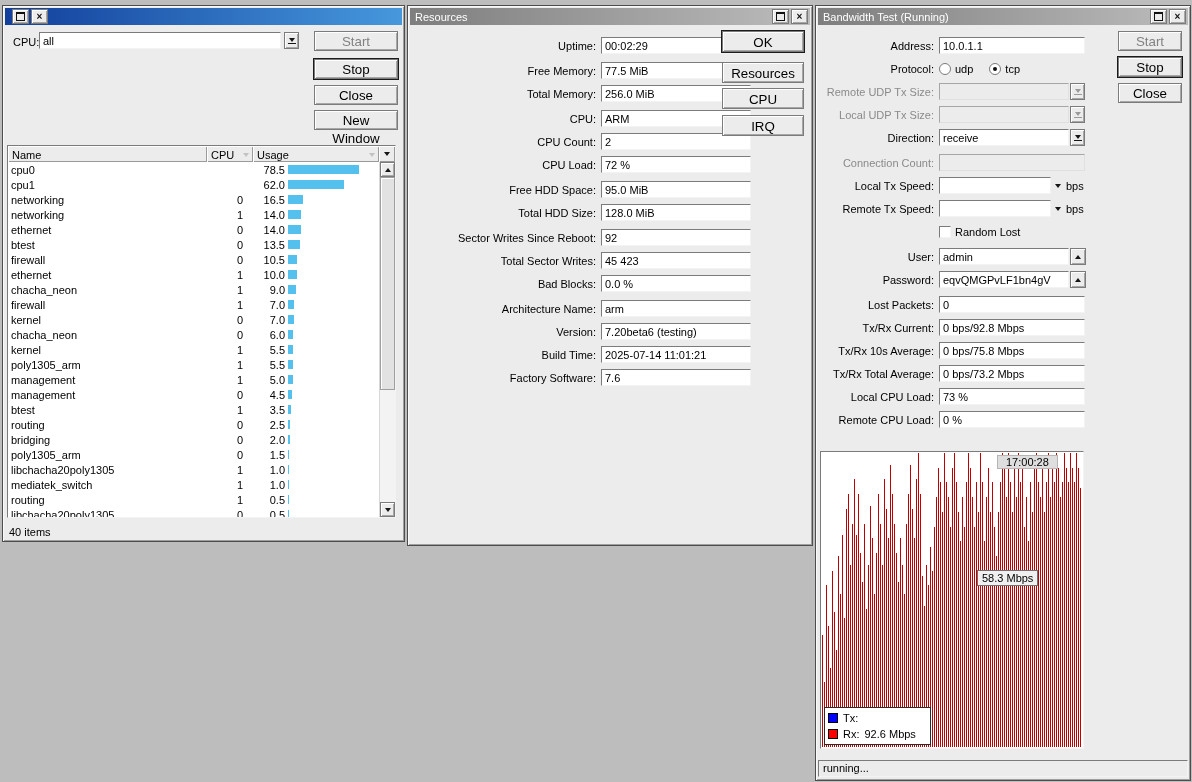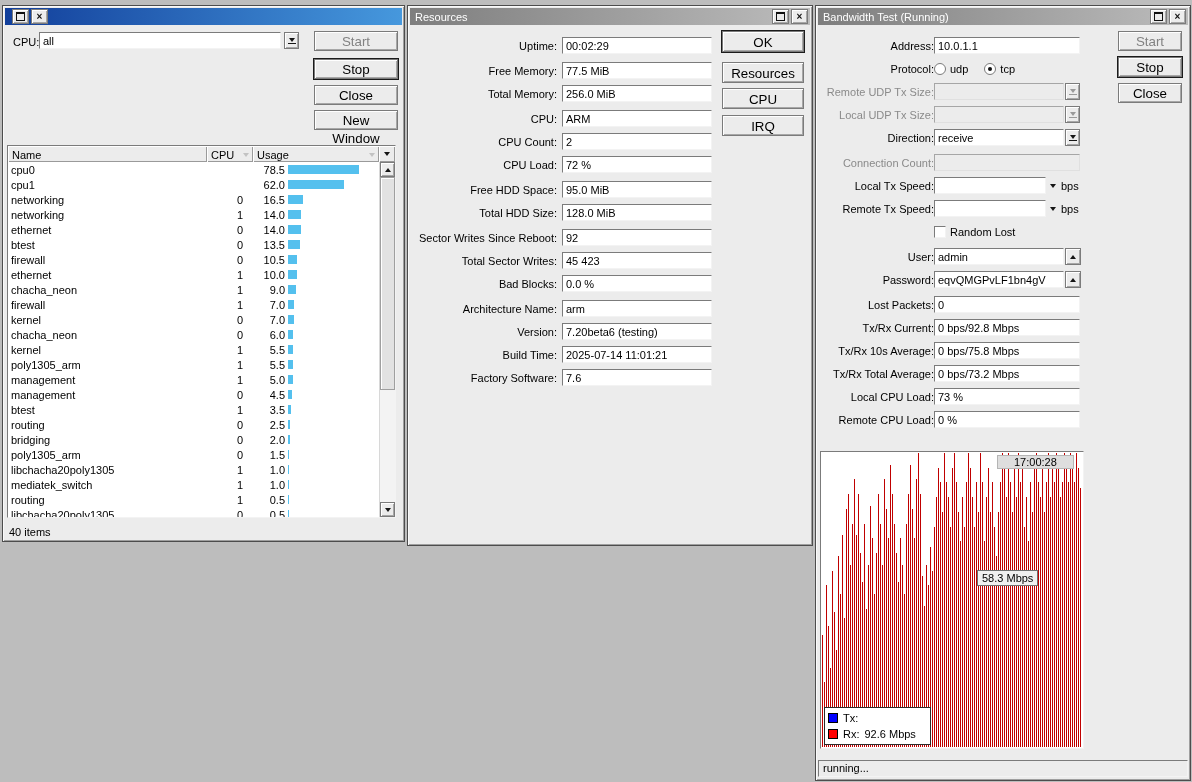--- a/index.html
+++ b/index.html
@@ -74,45 +74,45 @@
       box-shadow:inset 1px 1px 0 #fff,inset -1px -1px 0 #a7a7a7;display:flex;align-items:center;justify-content:center;
       box-sizing:border-box;cursor:pointer;}
   .sc-up{top:0;} .sc-down{bottom:0;}
   .sc-thumb{position:absolute;left:0;top:15px;width:15px;height:60%;background:#e2e2e2;border:1px solid #9f9f9f;
       box-shadow:inset 1px 1px 0 #fff;box-sizing:border-box;cursor:grab;}
   .p-status{position:absolute;left:4px;bottom:1px;}
 
   
   #resources-window{left:407px;top:5px;width:400px;height:535px;}
   .res-fields{position:absolute;left:2px;top:12px;}
-  .res-row{display:flex;align-items:center;margin-bottom:6px;}
+  .res-row{display:flex;align-items:center;margin-bottom:6px;margin-left:39px;}
   .res-row.gap{margin-top:8px;}
   .res-row label{width:145px;text-align:right;margin-right:5px;white-space:nowrap;}
   .res-row input{width:150px;}
   #resources-window .btn{width:82px;right:6px;height:21px;line-height:19px;}
   #r-ok{top:6px;} #r-hw{top:37px;} #r-cpu{top:63px;} #r-irq{top:90px;}
 
   
   #bandwidth-window{left:815px;top:5px;width:370px;height:770px;}
   .bw-rows{position:absolute;left:4px;top:12px;width:292px;}
   .bw-row{display:flex;align-items:center;margin-bottom:6px;height:17px;}
   .bw-row.gap{margin-top:8px;}
-  .bl{width:112px;text-align:right;white-space:nowrap;flex:0 0 auto;}
+  .bl{width:112px;text-align:right;margin-right:5px;white-space:nowrap;flex:0 0 auto;}
   .bl.dim{color:#8a8a8a;}
   .w146{width:146px;} .w130{width:130px;} .w112{width:112px;}
   .rad-label{margin:0 16px 0 4px;}
   .unit-label{margin-left:2px;}
   #bandwidth-window .btn{width:64px;right:6px;}
   #b-start{top:6px;} #b-stop{top:32px;} #b-close{top:58px;}
   .bw-chart{position:absolute;left:2px;top:426px;width:264px;height:298px;background:#fff;
       border:1px solid;border-color:#7b7b7b #f3f3f3 #f3f3f3 #7b7b7b;box-sizing:border-box;}
   .chart-bars{position:absolute;left:1px;right:1px;top:1px;bottom:1px;display:flex;
       align-items:flex-end;column-gap:1px;overflow:hidden;}
   .chart-bar{flex:0 0 1px;}
-  .chart-time{position:absolute;top:3px;left:176px;background:#dedede;padding:0 16px;border:1px solid #b5b5b5;}
+  .chart-time{position:absolute;top:3px;left:176px;background:#dedede;padding:0 8px;border:1px solid #b5b5b5;}
   .chart-tip{position:absolute;top:118px;left:156px;background:#f0f0f0;border:1px solid #6f6f6f;padding:1px 4px;}
   .chart-legend{position:absolute;left:3px;bottom:3px;width:99px;background:#fff;border:1px solid #2b2b2b;padding:2px 3px;}
   .legend-row{display:flex;align-items:center;height:16px;}
   .swatch{width:10px;height:10px;border:1px solid #000;margin-right:5px;box-sizing:border-box;flex:0 0 auto;}
   .legend-val{margin-left:5px;}
   .bw-status{position:absolute;left:0;right:0;bottom:1px;height:17px;background:#ececec;
       border:1px solid;border-color:#7b7b7b #f3f3f3 #f3f3f3 #7b7b7b;padding:1px 4px;box-sizing:border-box;}
 </style>
 </head>
 <body>

